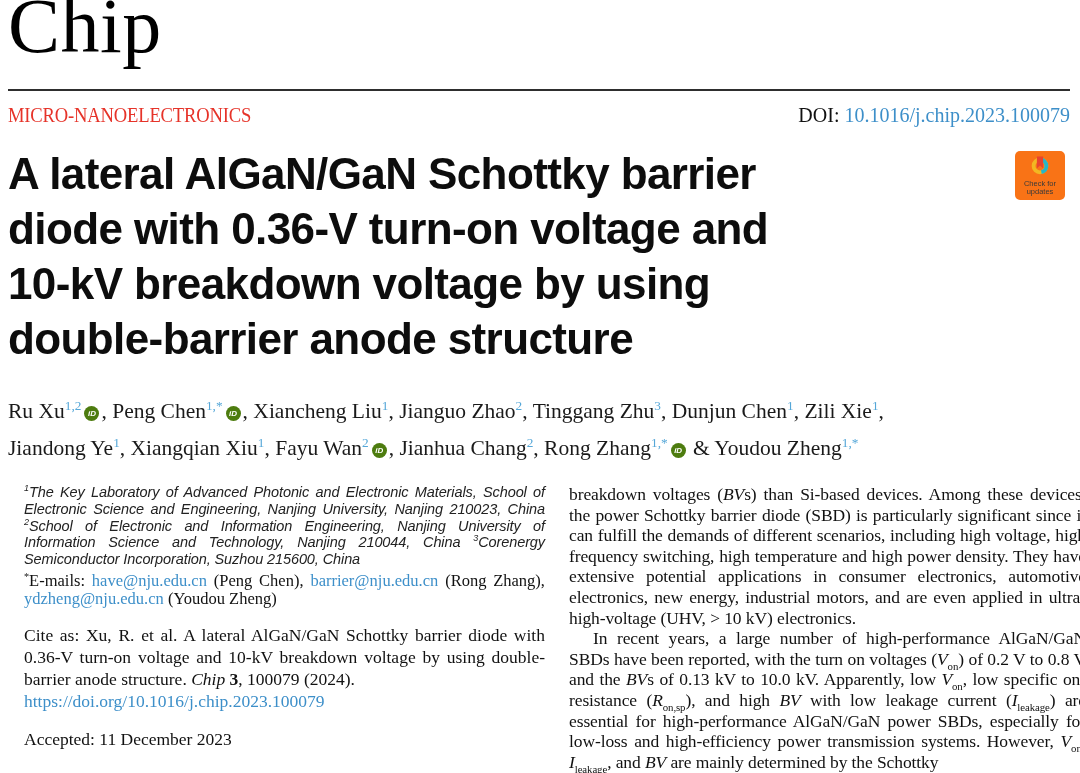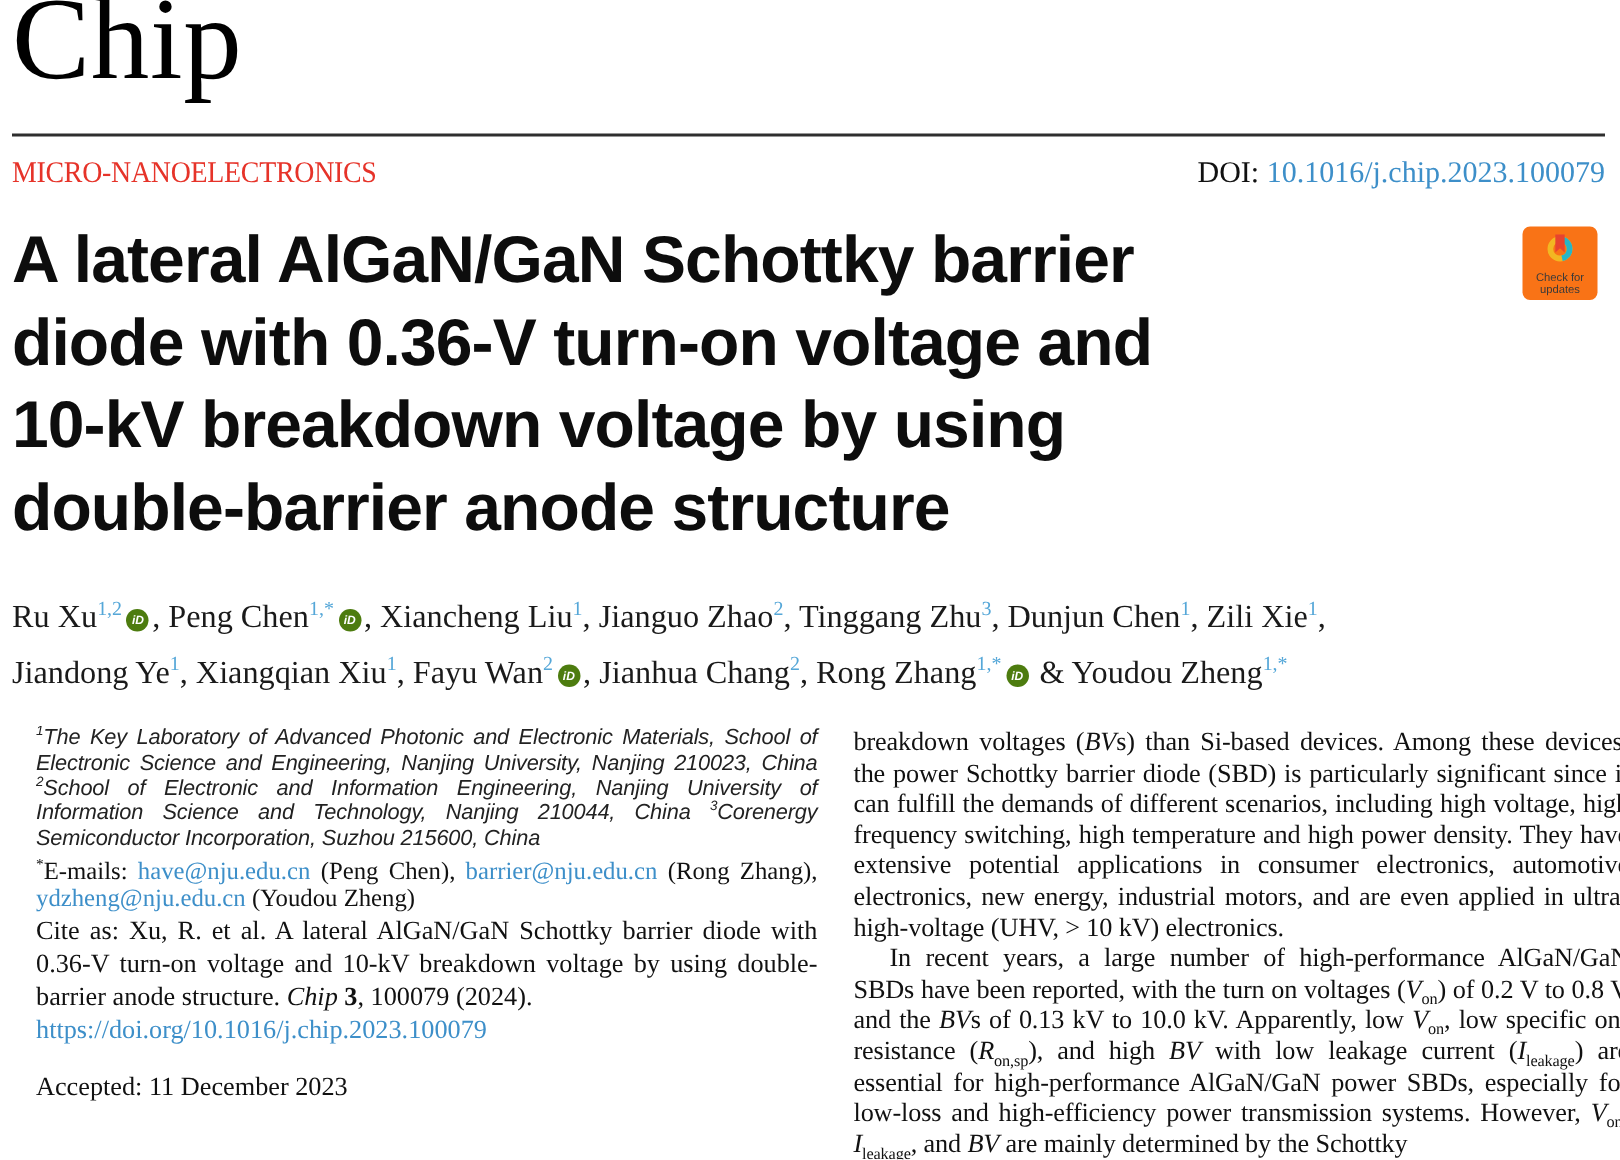--- a/index.html
+++ b/index.html
@@ -32,21 +32,21 @@
          font-family:"Liberation Sans",sans-serif;font-size:8px;font-weight:bold;line-height:15px;text-align:center;
          vertical-align:2px;margin:16px 2px 0 3px;cursor:pointer;font-style:italic;}
 
   
   .columns{position:absolute;left:24px;top:484px;width:1062px;height:289px;display:flex;gap:24px;overflow:hidden;}
   .col-left{width:521px;flex:none;}
   .col-right{flex:1;}
   .affil{font-family:"Liberation Sans",sans-serif;font-style:italic;font-size:14.5px;line-height:16.8px;
          text-align:justify;color:#222;letter-spacing:-0.1px;}
   .emails{font-size:16.5px;line-height:18px;text-align:justify;margin-top:4px;}
-  .cite{margin-top:1px;font-size:17.5px;line-height:22px;text-align:justify;}
+  .cite{margin-top:16px;font-size:17.5px;line-height:22px;text-align:justify;}
   .dates p{margin:6px 0 0 0;font-size:17.5px;line-height:22px;}
   .dates p:first-child{margin-top:16px;}
   .col-right p{margin:0;font-size:17.5px;line-height:20.6px;text-align:justify;letter-spacing:-0.1px;}
   .col-right p.indent{text-indent:24px;}
   sub{font-size:0.62em;line-height:0;}
 </style>
 </head>
 <body>
 
 <div class="page">

